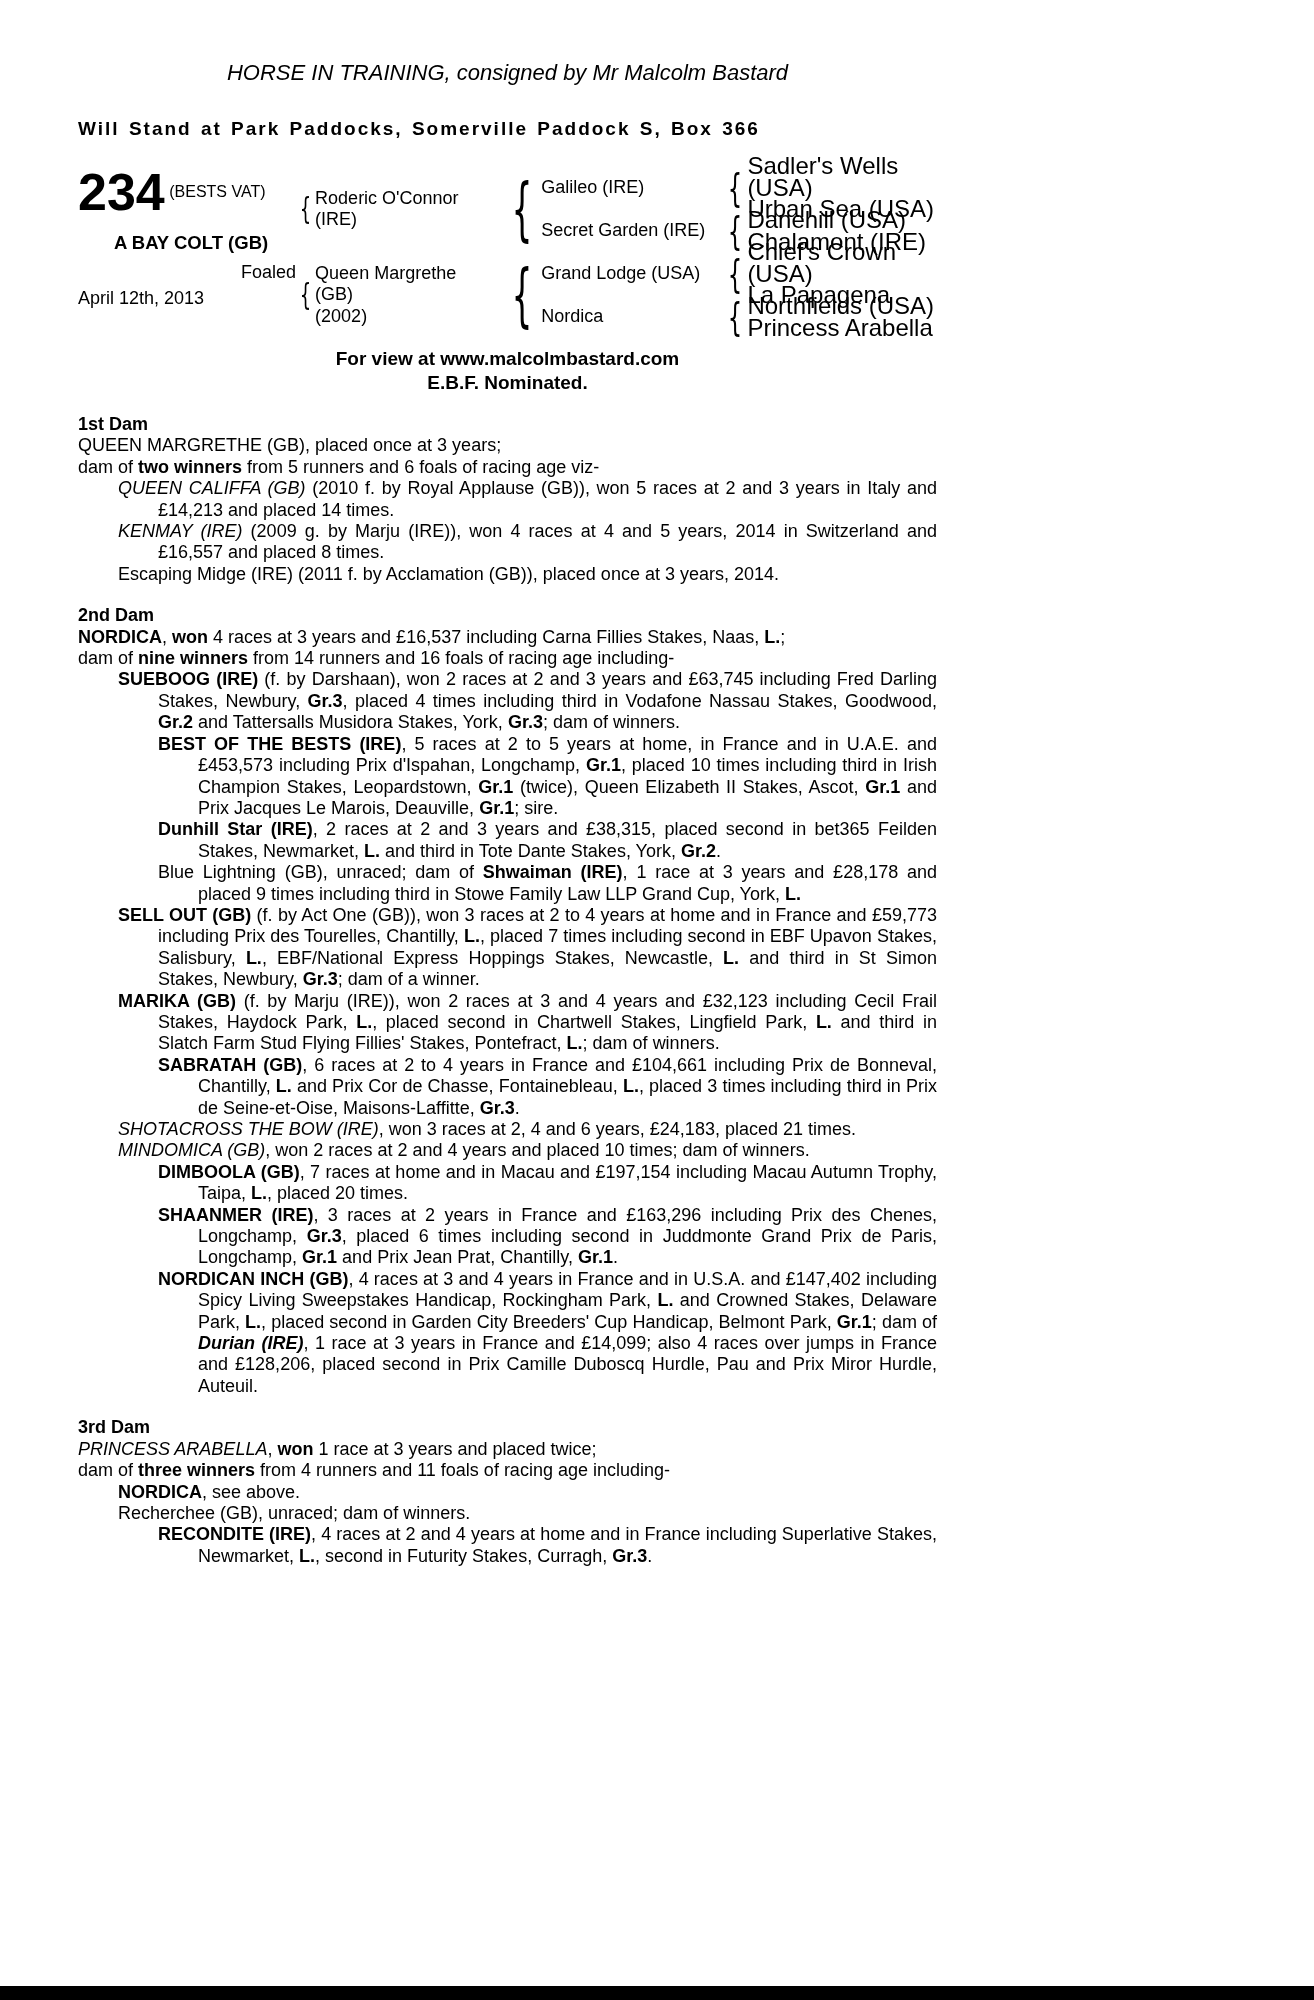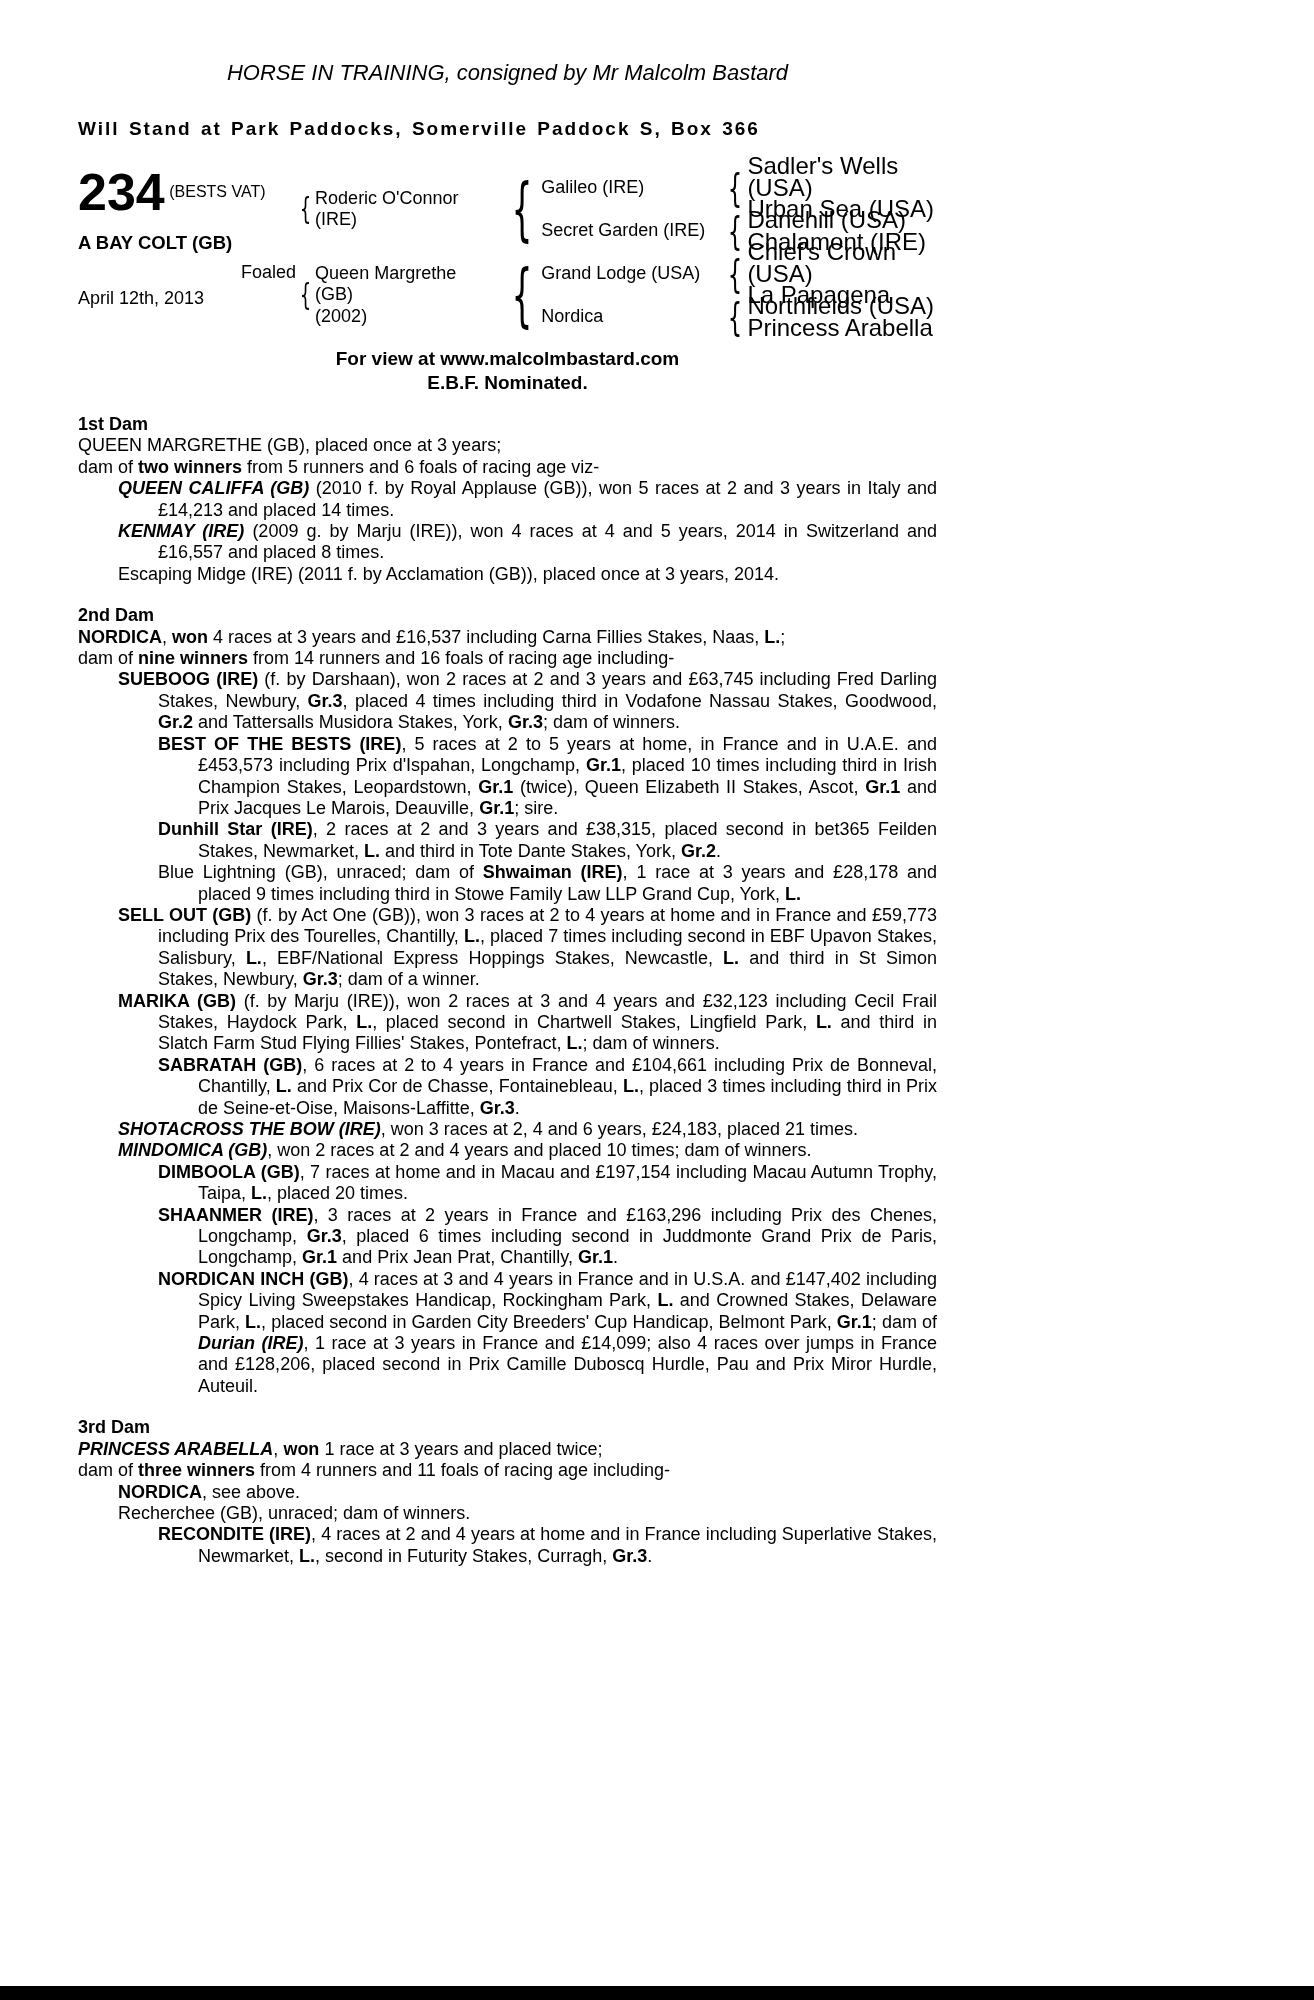--- a/index.html
+++ b/index.html
@@ -11,21 +11,21 @@
   .page { position:absolute; inset:0; padding:0 377px 0 78px; }
 
   .consigned { margin-top:60px; text-align:center; font-style:italic; font-size:22px; }
   .stand { margin-top:32px; font-weight:bold; font-size:19px; letter-spacing:2px; word-spacing:2px; }
 
   .ped-area { margin-top:26px; display:flex; }
   .lot-col { flex:0 0 218px; }
   .lot-line { white-space:nowrap; }
   .lot-num { font-size:52px; font-weight:bold; line-height:1; vertical-align:middle; }
   .vat { font-size:16px; vertical-align:middle; }
-  .colt { font-weight:bold; font-size:18.5px; margin-top:14px; }
+  .colt { font-weight:bold; font-size:18.5px; margin-top:14px;margin-left:36px; }
   .foaled { font-size:18px; margin-top:8px;text-align:right; }
   .foaled-date { font-size:18px; margin-top:5px; }
 
   .tree { flex:1 1 auto; }
   .ped-parent-row { display:flex; height:86px; align-items:center; }
   .parent-cell { flex:0 0 207px; display:flex; align-items:center; }
   .parent-name { font-size:18px; line-height:21.5px; }
   .gen2-stack { flex:1 1 auto; display:flex; flex-direction:column; }
   .gen2-unit { height:43px; display:flex; align-items:center; }
   .gen2-name { flex:0 0 182px; font-size:18px; }
@@ -42,21 +42,21 @@
   .ebf-line  { text-align:center; font-weight:bold; font-size:19px; margin-top:2px; }
 
   #sections { margin-top:16px; }
   .section { margin-top:20px; }
   .sec-heading { font-weight:bold; font-size:18px; line-height:21.4px; }
   .para { font-size:18px; line-height:21.4px; text-align:justify; }
   .idt0 { padding-left:0; }
   .idt1 { padding-left:80px; text-indent:-40px; }
   .idt2 { padding-left:120px; text-indent:-40px; }
   .b { font-weight:bold; }
-  .i { font-style:italic;font-weight:bold; }
+  .i { font-style:italic; }
 
   .footer-bar { position:absolute; left:0; bottom:0; width:1314px; height:14px; background:#000; }
 </style>
 </head>
 <body>
 
 <div class="page">
 
   <div class="consigned">HORSE IN TRAINING, consigned by Mr Malcolm Bastard</div>
   <div class="stand">Will Stand at Park Paddocks, Somerville Paddock S, Box 366</div>

